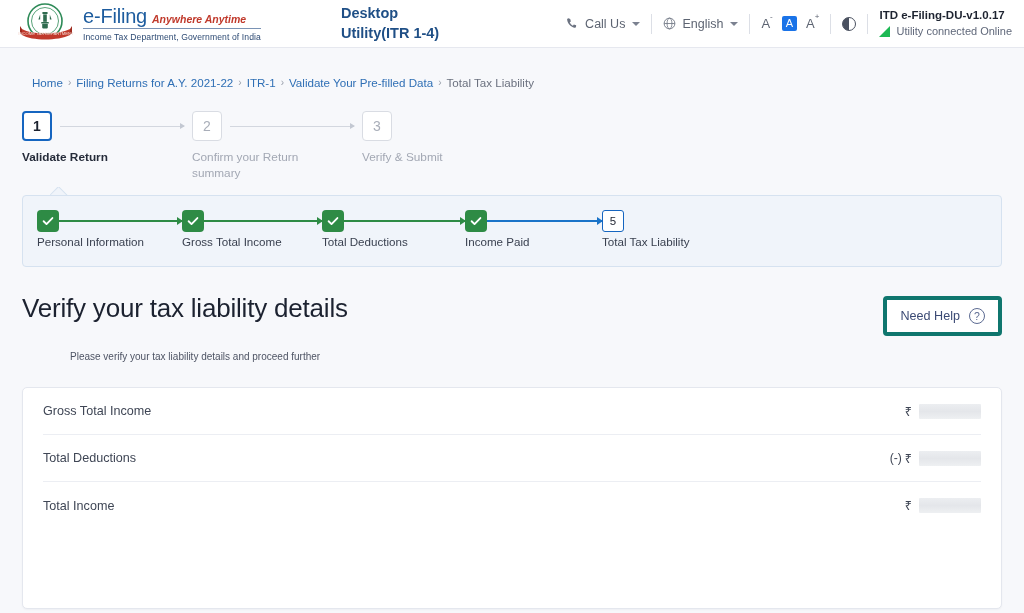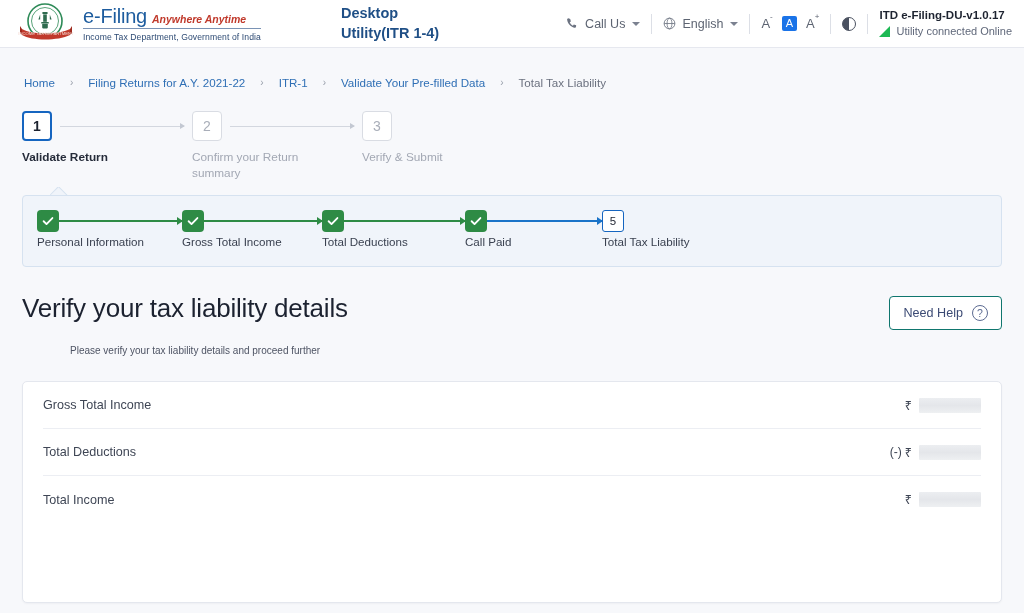--- a/index.html
+++ b/index.html
@@ -153,23 +153,24 @@
   .signal-tri {
     width: 0; height: 0;
     border-left: 11px solid transparent;
     border-bottom: 11px solid #1db954;
   }
 
   
   .breadcrumb {
     display: flex;
     align-items: center;
-    gap: 15px;
+    gap: 5px;
     padding: 28px 0 0 24px;
     font-size: 11.6px;
+    margin-left: 8px;
   }
   .bc-link { color: #2f6fb5; cursor: pointer; }
   .bc-current { color: #6b717f; }
   .bc-sep { color: #9aa0ac; font-size: 10px; }
 
   
   .stepper {
     position: relative;
     margin: 22px 0 0 0;
     padding-left: 22px;
@@ -321,21 +322,21 @@
   .page-sub {
     font-size: 10px;
     color: #4e5464;
     padding: 15px 22px 0 22px;
     margin-left: 48px;
   }
   .need-help {
     display: flex;
     align-items: center;
     gap: 9px;
-    border: 1px solid #0f766e;
+    border: 4px solid #0f766e;
     border-radius: 4px;
     background: #fff;
     padding: 8px 13px;
     font-size: 12.6px;
     color: #3b4a74;
     cursor: pointer;
     margin-top: 3px;
   }
   .qmark {
     width: 16px; height: 16px;
@@ -545,21 +546,21 @@
           </div>
           <div class="sub-label">Total Deductions</div>
           <div class="sub-connector green" style="left: 22px; width: 121px;"></div>
         </div>
         <div class="sub-item" style="width: 137px;">
           <div class="sub-chk">
             <svg width="14" height="14" viewBox="0 0 16 16">
               <path d="M3 8.3 L6.3 11.5 L13 4.6" fill="none" stroke="#ffffff" stroke-width="2.1" stroke-linecap="round" stroke-linejoin="round"></path>
             </svg>
           </div>
-          <div class="sub-label">Call Paid</div>
+          <div class="sub-label">Income Paid</div>
           <div class="sub-connector blue" style="left: 22px; width: 115px;"></div>
         </div>
         <div class="sub-item" style="width: 120px;">
           <div class="sub-num">5</div>
           <div class="sub-label">Total Tax Liability</div>
         </div>
       </div>
   </div>
 </div>
 

